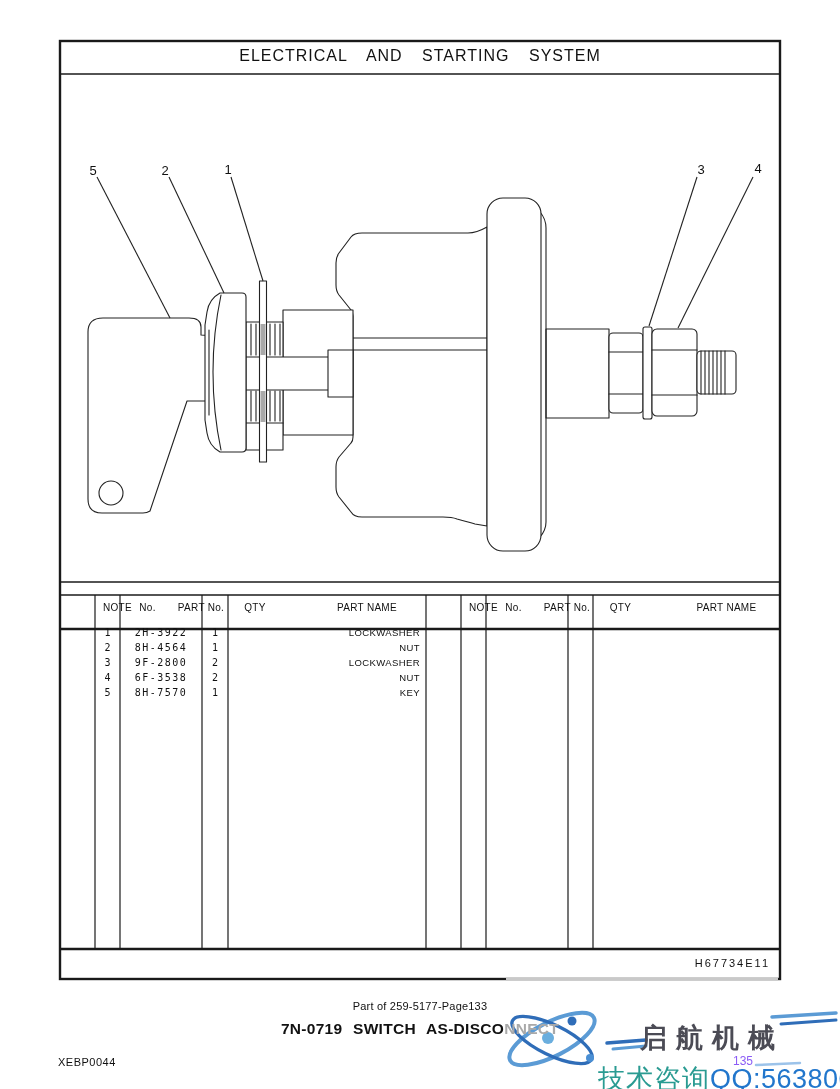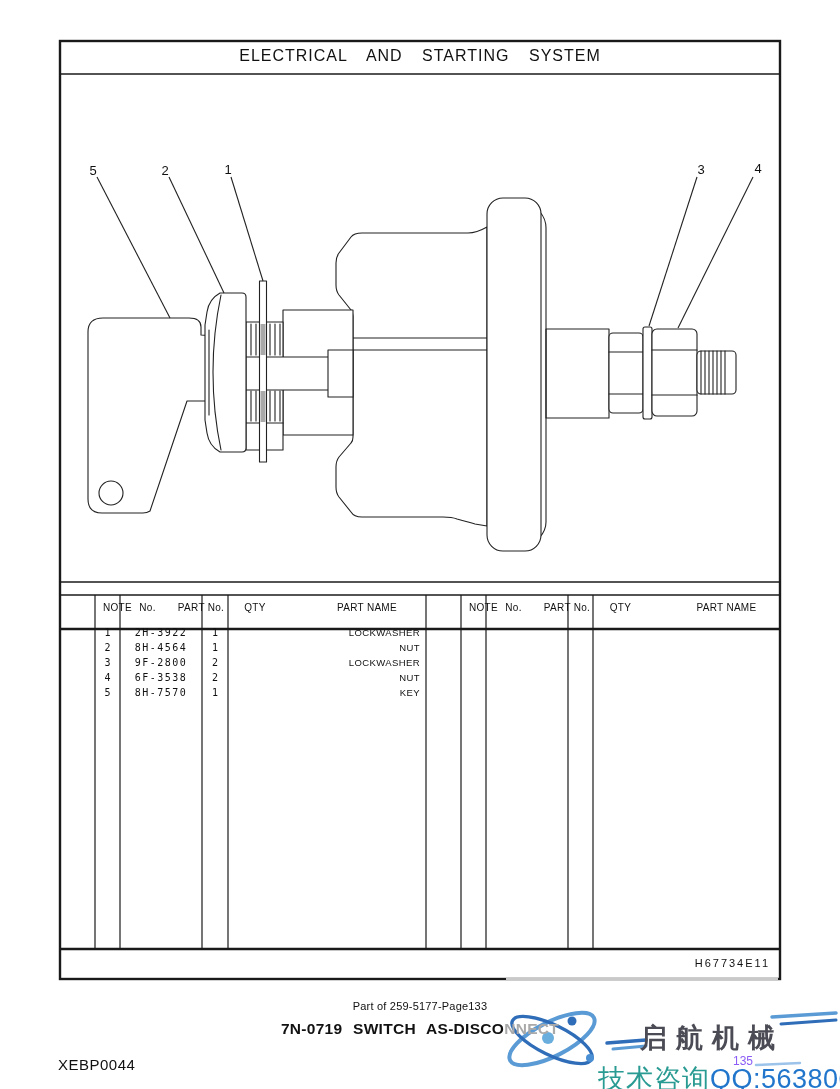--- a/index.html
+++ b/index.html
@@ -26,21 +26,21 @@
     left:60px;top:957px;width:710px;text-align:right;font-size:11px;letter-spacing:2px;
   }
   .doc-id .pagenum{margin-left:0;}
   .footer-title{
     left:0;top:1020px;width:840px;text-align:center;font-size:15.5px;font-weight:700;word-spacing:6px;letter-spacing:0.3px;
   }
   .footer-title .faded{color:#a9a9a9;}
   .footer-sub{
     left:0;top:1000px;width:840px;text-align:center;font-size:11px;letter-spacing:0.2px;
   }
-  .corner-code{left:58px;top:1056px;font-size:15px;letter-spacing:0.5px;}
+  .corner-code{left:58px;top:1056px;font-size:11px;letter-spacing:0.5px;}
   .wm-brand{
     left:640px;top:1020px;width:200px;font-size:27px;font-weight:700;letter-spacing:9px;color:#4b4b55;white-space:nowrap;
   }
   .wm-brand-en{
     left:688px;top:1108px;font-size:12px;font-weight:700;letter-spacing:1.5px;color:#4a8fd4;
     text-shadow:0 0 1px #cfe3f7;white-space:nowrap;
   }
   .wm-pagenum{left:733px;top:1054px;font-size:12px;color:#8b5cf6;}
   .wm-contact{left:598px;top:1061px;font-size:27px;font-weight:400;white-space:nowrap;}
   .wm-contact .cn{color:#2a9b92;letter-spacing:1px;}

